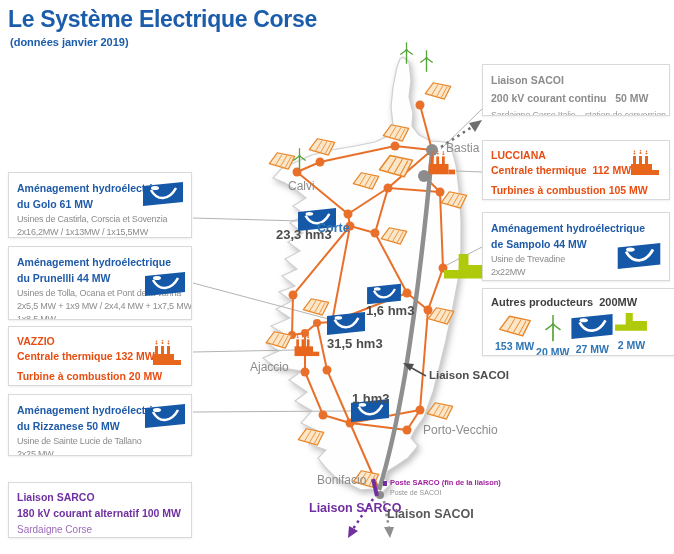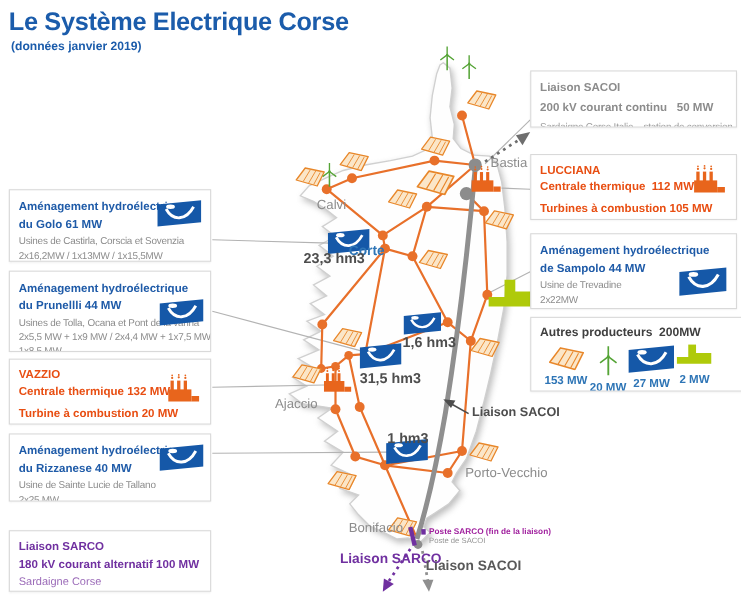--- a/index.html
+++ b/index.html
@@ -208,21 +208,21 @@
     <div class="thermal-t">Centrale thermique 132 MW</div>
     <div class="gap"></div>
     <div class="thermal-t">Turbine à combustion 20 MW</div>
     <svg class="box-icon" style="right:8px;top:12px;" width="34" height="28" viewBox="0 0 34 26">
         <use href="#sym-factory"></use>
       </svg>
   </div>
 
   <div class="infobox" style="left:8px;top:394px;width:184px;height:62px;">
     <div class="hydro-t">Aménagement hydroélectrique</div>
-    <div class="hydro-t">du Rizzanese  40 MW</div>
+    <div class="hydro-t">du Rizzanese  50 MW</div>
     <div class="body-t">Usine de Sainte Lucie de Tallano</div>
     <div class="body-t">2x25 MW</div>
     <svg class="box-icon" style="right:6px;top:8px;" width="40" height="26" viewBox="0 0 40 26">
         <use href="#sym-dam"></use>
       </svg>
   </div>
 
   <div class="infobox" style="left:8px;top:482px;width:184px;height:56px;">
     <div class="purple-t">Liaison SARCO</div>
     <div class="purple-t">180 kV courant alternatif 100 MW</div>

